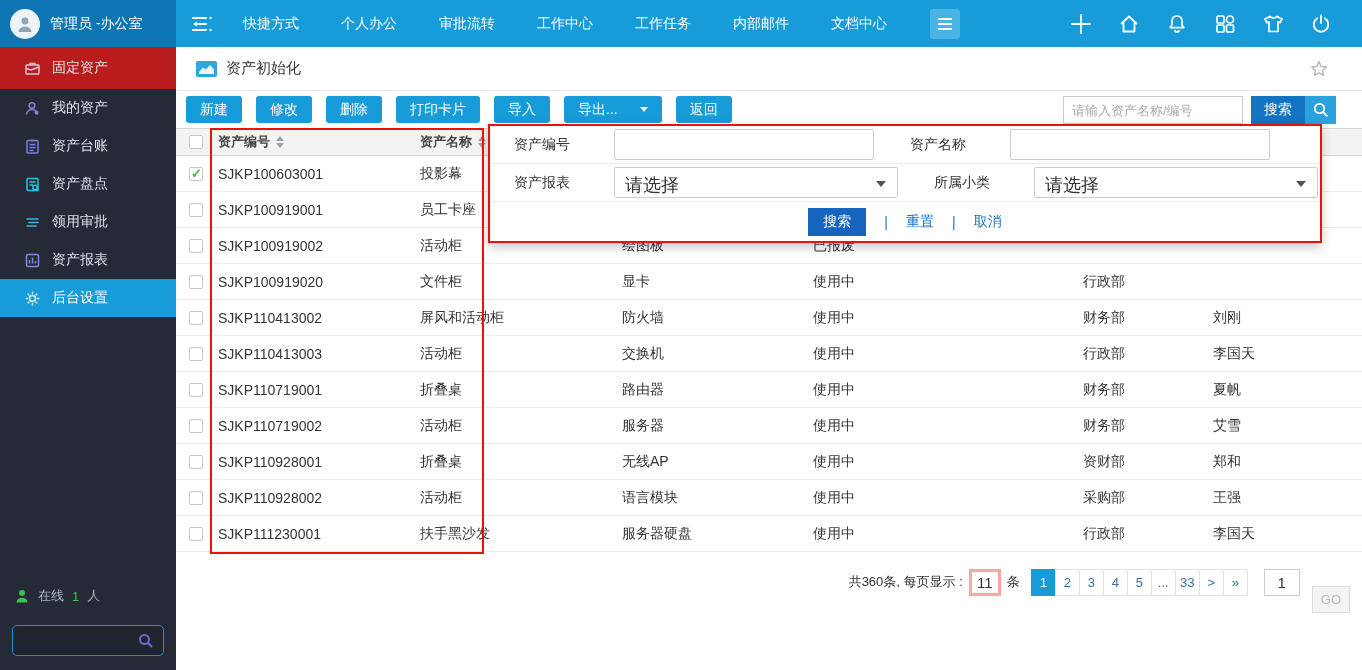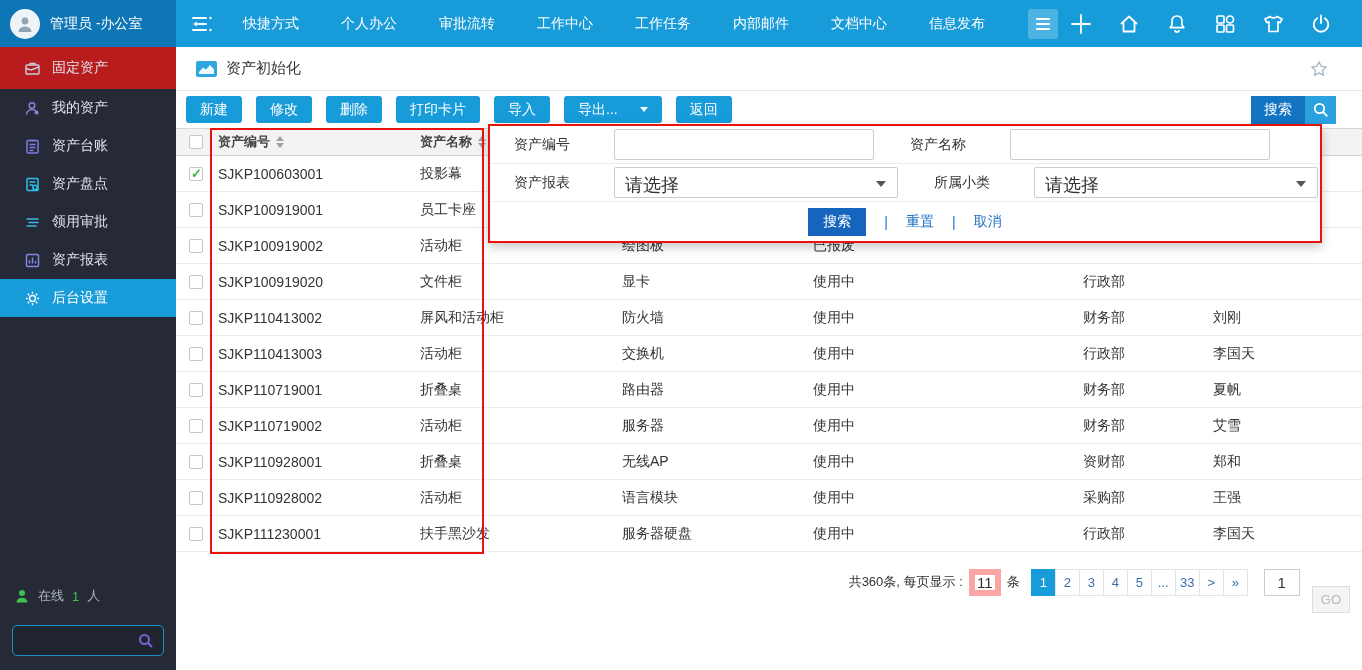--- a/index.html
+++ b/index.html
@@ -59,21 +59,21 @@
   .cb { width:14px; height:14px; border:1px solid #c6c6c6; border-radius:2px; background:#fff; position:relative; cursor:pointer; }
   .cb.checked::after { content:"\2713"; position:absolute; left:1px; top:-2px; color:#44b549; font-size:13px; font-weight:bold; }
   .sort { display:inline-flex; flex-direction:column; margin-left:6px; vertical-align:middle; }
   .sort i { width:0; height:0; border-left:4px solid transparent; border-right:4px solid transparent; display:block; }
   .sort .up { border-bottom:5px solid #9aa0a6; margin-bottom:2px; }
   .sort .dn { border-top:5px solid #9aa0a6; }
   .hflex { display:flex; align-items:center; }
 
   
   .pagination { position:absolute; right:12px; top:520px; height:30px; display:flex; align-items:center; font-size:13px; color:#333; gap:6px; }
-  .psize { width:32px; height:27px; border:6px solid #fca5a5; text-align:center; font-size:15px; color:#333; outline:none; }
+  .psize { width:32px; height:27px; border:3px solid #fca5a5; text-align:center; font-size:15px; color:#333; outline:none; }
   .pages { display:flex; margin-left:6px; }
   .pg { min-width:25px; height:27px; display:flex; align-items:center; justify-content:center; border:1px solid #e3e3e3; margin-left:-1px; color:#3a6fa8; font-size:13px; cursor:pointer; padding:0 4px; background:#fff; }
   .pg.active { background:#189bd9; border-color:#189bd9; color:#fff; }
   .goto { width:36px; height:27px; border:1px solid #ccc; text-align:center; font-size:15px; color:#333; outline:none; margin-left:10px; }
   .go-btn { height:27px; padding:0 8px; background:#f4f4f4; border:1px solid #ddd; color:#b9b9b9; font-size:13px; margin-left:6px; cursor:pointer; font-family:inherit;margin-top:35px; }
 
   
   .popup { position:absolute; left:312px; top:77px; width:834px; height:119px; background:#fff; border:2px solid #e8140c; box-shadow:0 4px 10px rgba(0,0,0,.22); z-index:5; }
   .prow { height:38px; display:flex; align-items:center; border-bottom:1px solid #ededed; }
   .plabel { font-size:14px; color:#333; }
@@ -118,21 +118,20 @@
       </svg>
     </div>
     <div class="nav">
       <div class="nav-item">快捷方式</div>
       <div class="nav-item">个人办公</div>
       <div class="nav-item">审批流转</div>
       <div class="nav-item">工作中心</div>
       <div class="nav-item">工作任务</div>
       <div class="nav-item">内部邮件</div>
       <div class="nav-item">文档中心</div>
-      <div class="nav-item">信息发布</div>
     </div>
     <div class="more-btn">
       <svg width="18" height="16" viewBox="0 0 18 16" stroke="#fff" stroke-width="2" stroke-linecap="round">
           <line x1="3" y1="3" x2="15" y2="3"></line>
           <line x1="3" y1="8" x2="15" y2="8"></line>
           <line x1="3" y1="13" x2="15" y2="13"></line>
         </svg>
     </div>
     <div class="top-icons">
       <span class="top-icon">
@@ -293,20 +292,21 @@
       <button class="tbtn">修改</button>
       <button class="tbtn">删除</button>
       <button class="tbtn">打印卡片</button>
       <button class="tbtn">导入</button>
       <button class="tbtn">
           <span>导出...</span>
           <span class="caret"></span>
         </button>
       <button class="tbtn">返回</button>
       <div class="search-group">
+        <input class="search-input" type="text" placeholder="请输入资产名称/编号" style="">
         <button class="search-btn">搜索</button>
         <button class="search-mag-btn">
           <svg width="18" height="18" viewBox="0 0 18 18" fill="none" stroke="#fff" stroke-width="1.8">
               <circle cx="7.5" cy="7.5" r="4.7"></circle>
               <line x1="11.2" y1="11.2" x2="15.3" y2="15.3"></line>
             </svg>
         </button>
       </div>
     </div>
 

